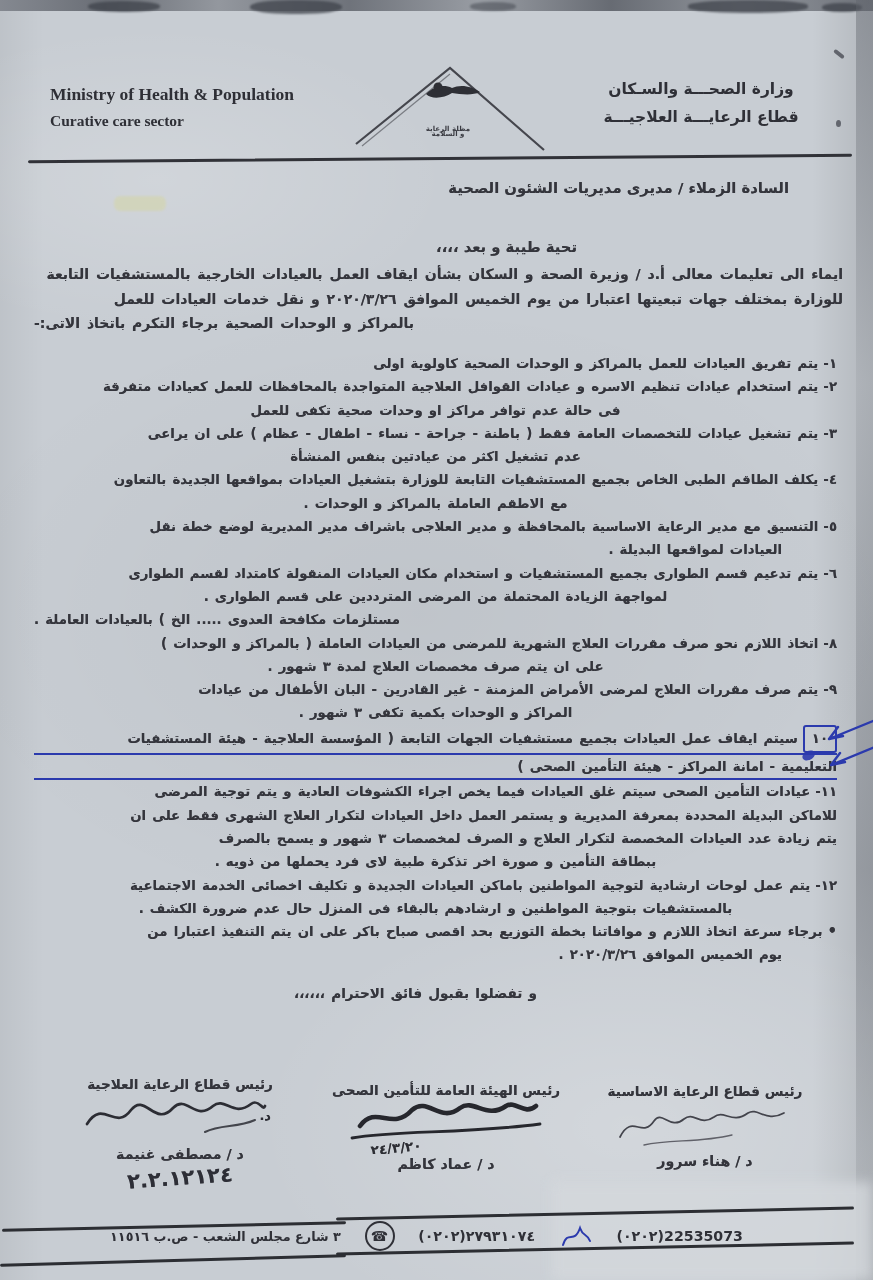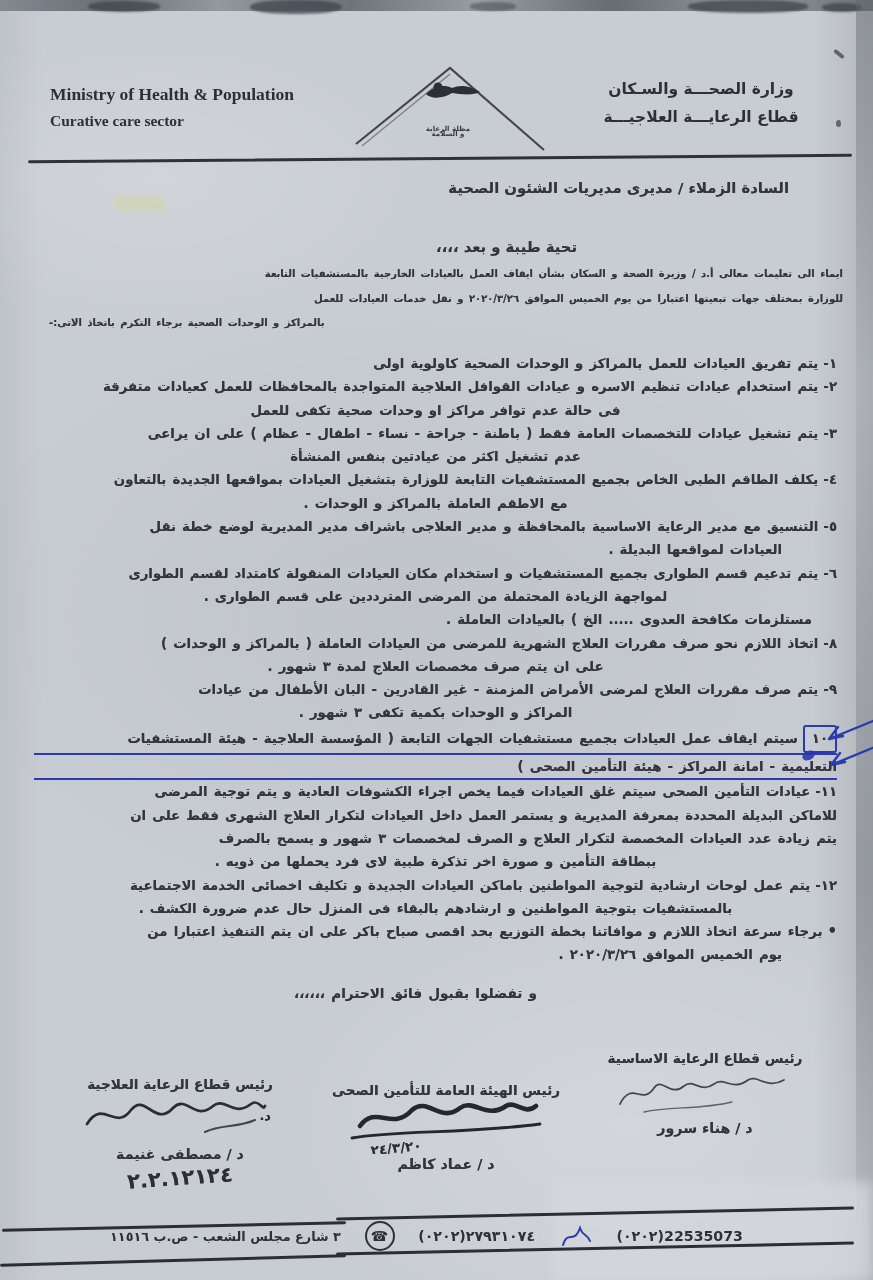--- a/index.html
+++ b/index.html
@@ -34,44 +34,44 @@
   .logo-txt{position:absolute;width:100%;text-align:center;font-size:7px;font-weight:bold;color:#3a3b42;direction:rtl;}
   .lt1{top:65px;} .lt2{top:70px;}
   .hdr-ar{position:absolute;top:80px;right:38px;width:268px;text-align:center;direction:rtl;font-weight:bold;color:#2f3037;}
   .hdr-ar .l1{font-size:15.5px;}
   .hdr-ar .l2{font-size:15.5px;margin-top:10px;}
   .rule{position:absolute;top:157px;left:28px;width:824px;height:3.4px;background:#313238;transform:rotate(-0.45deg);border-radius:2px;}
   
   .ar{direction:rtl;font-weight:bold;color:#34353c;text-shadow:0 0 .6px rgba(40,40,48,.55);}
   .salutation{position:absolute;top:179px;right:84px;font-size:14.8px;}
   .greeting{position:absolute;top:238px;right:296px;font-size:14.8px;}
-  .intro{position:absolute;top:262px;left:34px;right:30px;font-size:10px;line-height:24.5px;word-spacing:2px;margin-left:15px;}
+  .intro{position:absolute;top:262px;left:34px;right:30px;font-size:14px;line-height:24.5px;word-spacing:2px;}
   .iln{display:block;text-align:right;white-space:nowrap;}
   .iln.left{text-align:left;}
   .list{position:absolute;top:352px;left:34px;right:36px;font-size:13.3px;line-height:23.3px;word-spacing:1.5px;}
   .item{position:relative;}
   .fl{display:block;text-align:right;white-space:nowrap;}
   .num{display:inline-block;margin-left:5px;}
   .cl{display:block;white-space:nowrap;}
   .cl.c{text-align:center;}
   .cl.r0{text-align:right;}
   .cl.r1{text-align:right;padding-right:55px;}
-  .cl.r2{text-align:right;padding-right:25px;}
+  .cl.r2{text-align:left;padding-right:25px;}
   
   .u-blue{border-bottom:2.2px solid #2b3aad;}
   .num-box{position:relative;border:2.2px solid #2b3aad;border-radius:3px;padding:0 7px 1px 7px;}
   .num-box::after{content:"";position:absolute;left:-3px;bottom:-9px;width:13px;height:9px;background:#2b3aad;border-radius:60% 40% 55% 45%;transform:rotate(-18deg);opacity:.9;}
   .arrows{position:absolute;right:-40px;top:-10px;}
   .bmark{font-size:15px;}
   .closing{margin-top:15px;text-align:center;padding-right:40px;font-size:13.6px;}
   
   .sig{position:absolute;text-align:center;direction:rtl;}
   .sig .title{font-size:13.6px;font-weight:bold;}
   .sig .name{font-size:14.2px;font-weight:bold;margin-top:2px;}
-  .sig-right{top:1050px;right:42px;width:252px;}
+  .sig-right{top:1083px;right:42px;width:252px;}
   .sig-mid{top:1082px;left:322px;width:248px;}
   .sig-left{top:1076px;left:46px;width:268px;}
   .hand-num{margin-top:4px;font-size:21px;font-weight:bold;letter-spacing:4px;color:#2d2e36;transform:rotate(-4deg);direction:ltr;unicode-bidi:isolate;}
   
   .fline{position:absolute;height:2.6px;background:#2c2e33;border-radius:2px;}
   .fl1{top:1212px;left:336px;width:518px;transform:rotate(-1.2deg);}
   .fl2{top:1225px;left:2px;width:344px;transform:rotate(-1.3deg);}
   .fl3{top:1247px;left:336px;width:518px;transform:rotate(-1.2deg);}
   .fl4{top:1259px;left:0px;width:346px;transform:rotate(-1.6deg);}
   .ftr{position:absolute;top:1220px;left:0;right:0;height:32px;direction:rtl;display:flex;align-items:center;justify-content:space-between;padding:0 130px 0 110px;font-weight:bold;font-size:14.2px;color:#2f3037;}

